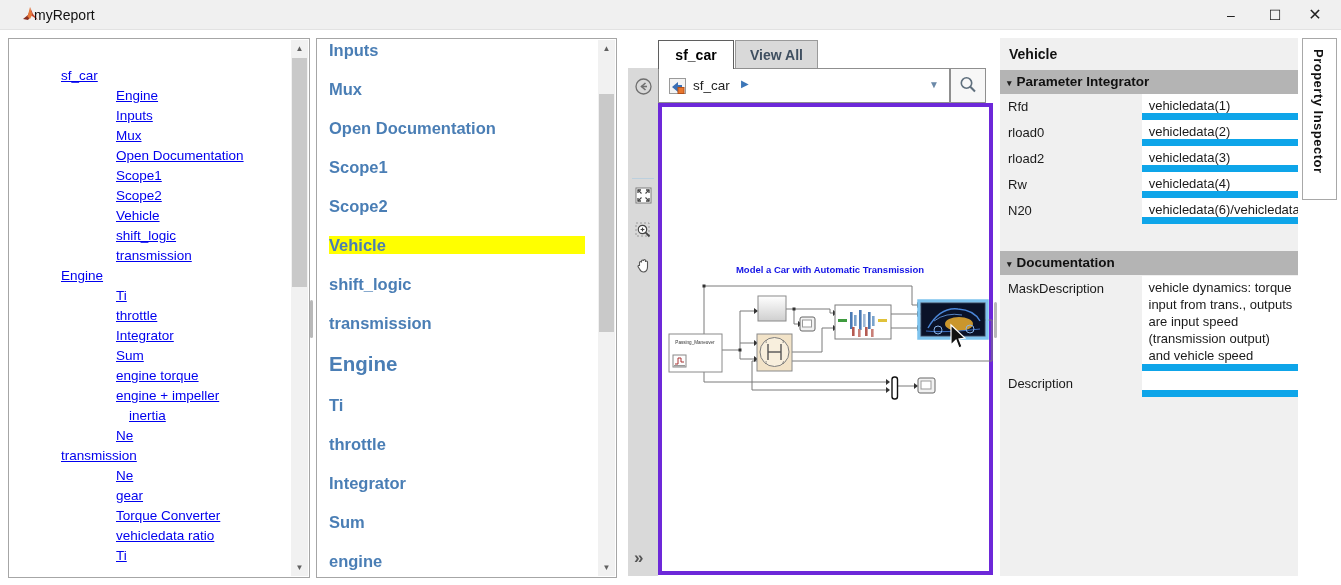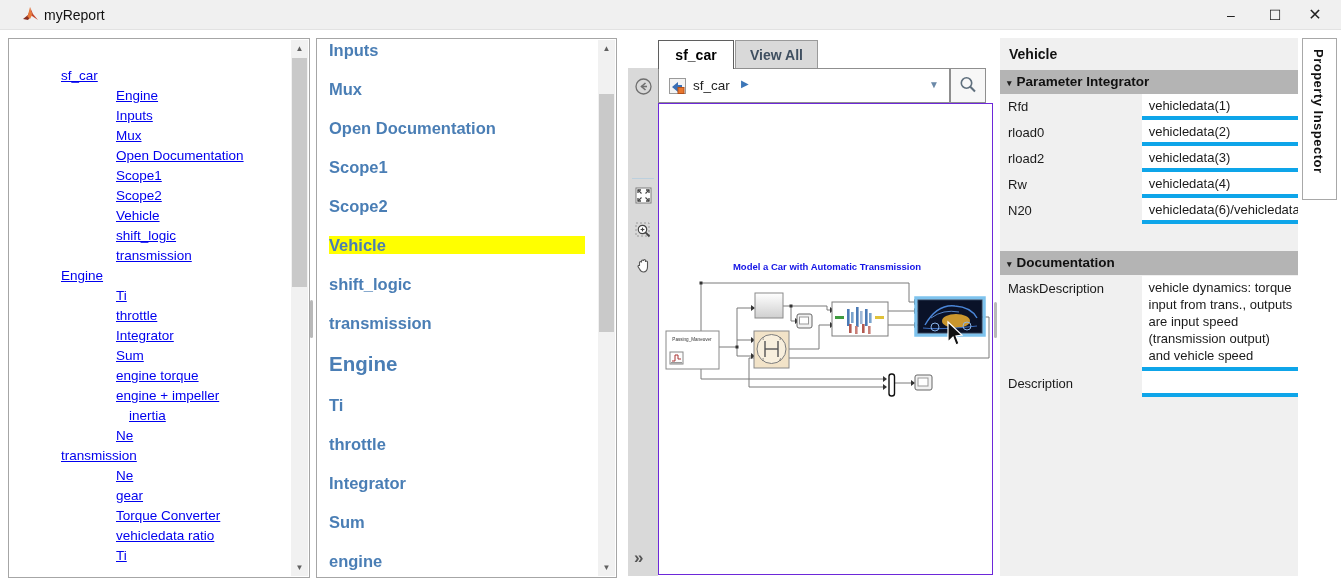--- a/index.html
+++ b/index.html
@@ -2,21 +2,21 @@
 <html><head>
 <meta charset="utf-8">
 <style>
   * { margin:0; padding:0; box-sizing:border-box; }
   html,body { width:1341px; height:585px; overflow:hidden;
     font-family:"Liberation Sans", sans-serif; background:#ffffff; }
 
   
   .titlebar { position:absolute; left:0; top:0; width:1341px; height:30px;
     background:#f0f0f0; border-bottom:1px solid #e2e2e2; }
-  .app-title { position:absolute; left:44px; top:7px; font-size:14px; color:#111; }
+  .app-title { position:absolute; left:34px; top:7px; font-size:14px; color:#111; }
   .logo { position:absolute; left:22px; top:6px; width:17px; height:17px; }
   .winbtn { position:absolute; top:0; width:44px; height:30px; text-align:center;
     line-height:30px; font-size:14px; color:#222; cursor:default; }
   .winbtn.min { right:88px; } .winbtn.max { right:44px; } .winbtn.close { right:4px; font-size:16px; }
 
   
   .outline-panel { position:absolute; left:8px; top:38px; width:302px; height:540px;
     border:1px solid #a6a6a6; background:#fff; overflow:hidden; }
   .outline-content { position:absolute; left:0; top:27px; right:18px; }
   .outline-link { display:block; font-size:13.5px; line-height:20px; color:#0000ee;
@@ -59,33 +59,33 @@
   .crumbbar { position:absolute; left:658px; top:68px; width:292px; height:35px;
     background:#fff; border:1px solid #8f8f8f; }
   .crumb-icon { position:absolute; left:10px; top:9px; width:17px; height:16px; }
   .crumb-text { position:absolute; left:34px; top:9px; font-size:13.5px; color:#222; }
   .crumb-arrow { position:absolute; left:82px; top:9px; font-size:10px; color:#3c76b8; cursor:pointer; }
   .crumb-drop { position:absolute; right:10px; top:10px; font-size:10px; color:#6b89a8; cursor:pointer; }
   .searchbtn { position:absolute; left:950px; top:68px; width:36px; height:35px;
     background:#f7f7f7; border:1px solid #8f8f8f; cursor:pointer; }
 
   .canvas { position:absolute; left:658px; top:103px; width:335px; height:472px;
-    background:#fff; border:1px solid #6d28d9; }
+    background:#fff; border:4px solid #6d28d9; }
 
   
   .inspector { position:absolute; left:1000px; top:38px; width:298px; height:538px;
     background:#f0f0f0; overflow:hidden; }
   .insp-title { position:absolute; left:9px; top:8px; font-size:14px; font-weight:bold; color:#111; }
   .insp-header { position:absolute; left:0; width:298px; height:24px; background:#b4b4b4;
     font-size:13.5px; font-weight:bold; color:#111; line-height:24px; padding-left:7px; cursor:pointer; }
   .insp-header .tri { font-size:9px; margin-right:5px; color:#222; }
   .insp-rows { position:absolute; left:0; width:298px; }
   .insp-row { display:flex; width:298px;gap:28px; }
   .insp-label { width:125px; font-size:13px; color:#1a1a1a; padding:5px 4px 0 8px; }
-  .insp-value { width:173px; background:#fff; border-bottom:4px solid #0ea5e9;
+  .insp-value { width:173px; background:#fff; border-bottom:7px solid #0ea5e9;
     font-size:13px; color:#1a1a1a; padding:4px 0 0 7px; height:26px;
     white-space:nowrap; overflow:hidden; cursor:text; }
   .insp-row.multiline .insp-value { height:95px; white-space:normal; line-height:17px;
     padding-top:3px; padding-right:4px; }
   .insp-row.blank .insp-value { height:26px; }
 
   .pi-tab { position:absolute; left:1302px; top:38px; width:35px; height:162px;
     background:#fff; border:1px solid #a8a8a8; cursor:pointer; }
   .pi-tab span { position:absolute; left:8px; top:10px; writing-mode:vertical-rl;
     font-size:13px; font-weight:bold; color:#111; letter-spacing:0.5px; }

